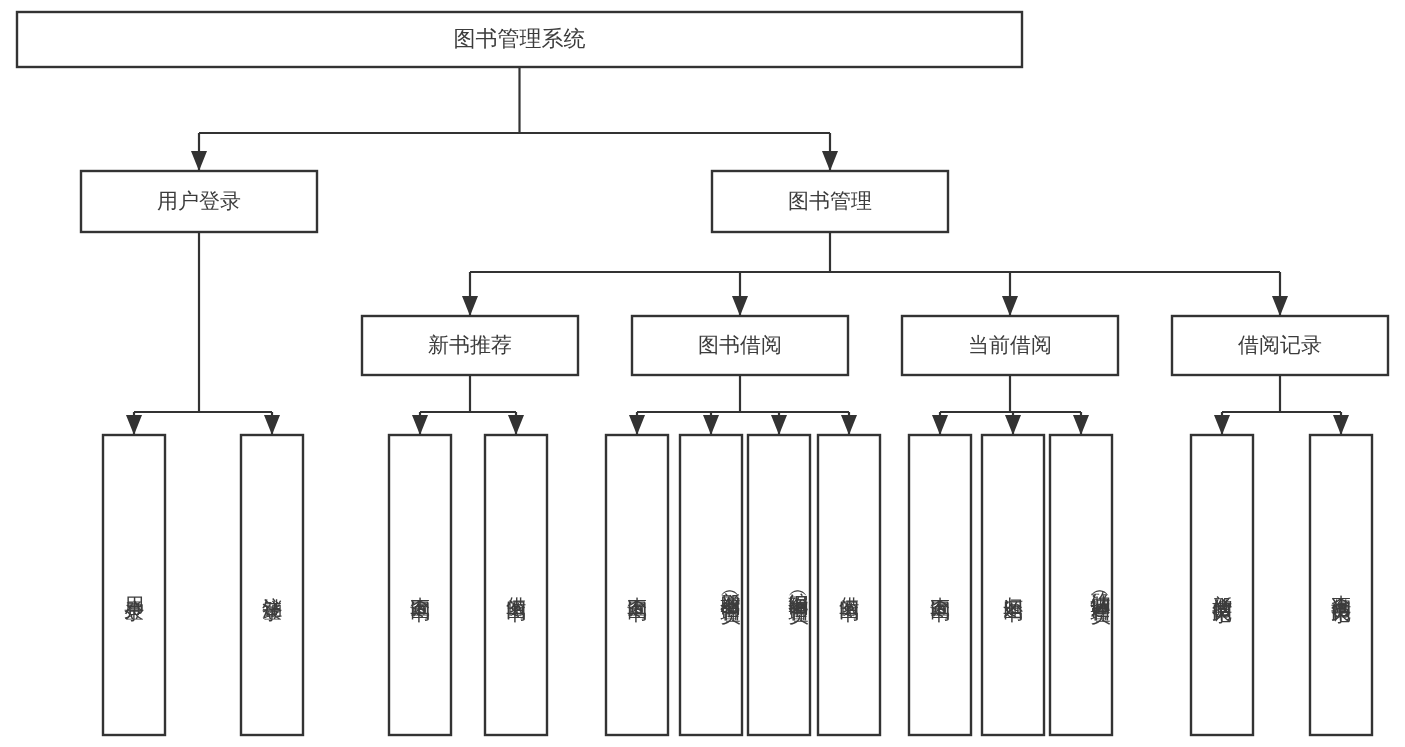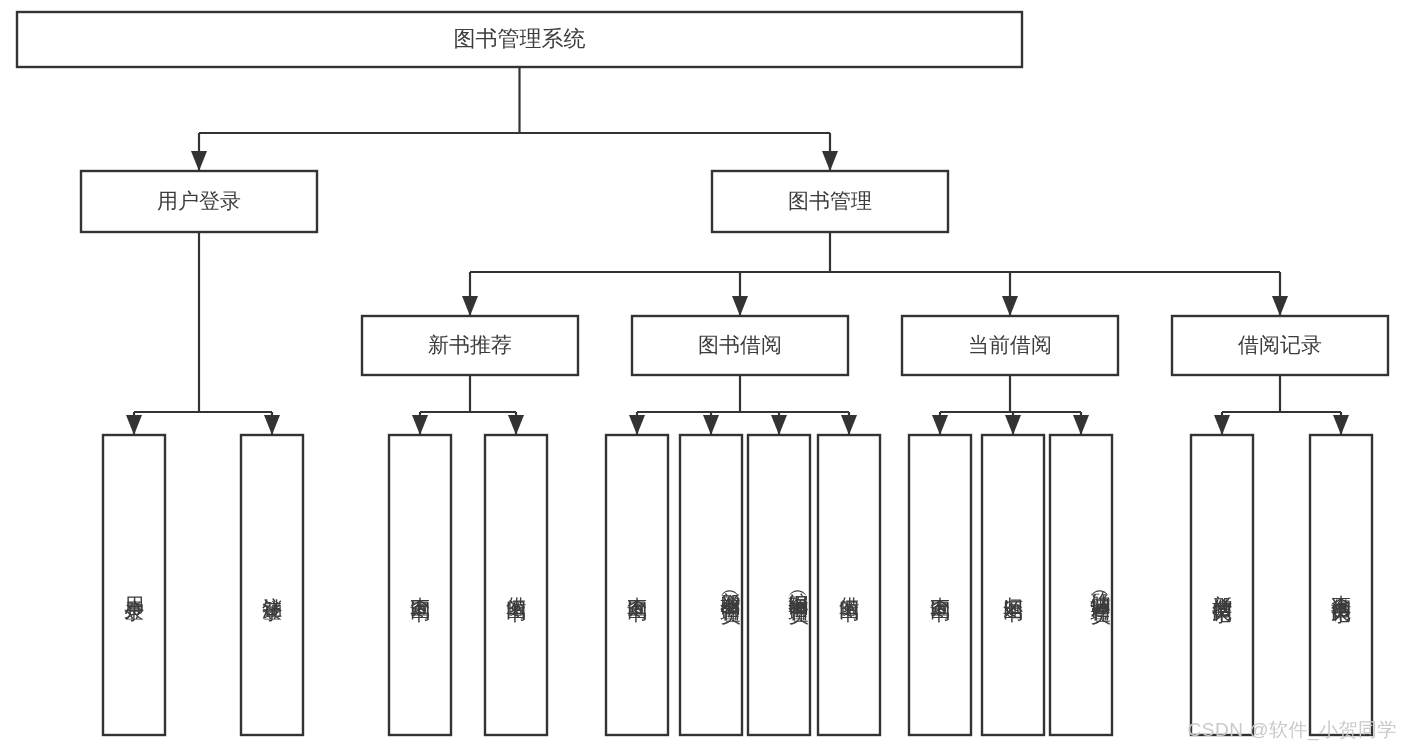--- a/index.html
+++ b/index.html
@@ -248,15 +248,14 @@
         <span>确认归还（管理员）</span>
       </div>
       <div class="leaf-label-wrap center-v" style="left: 1191px; top: 441px; width: 62px; height: 288px;">
         <span>新增借阅记录</span>
       </div>
       <div class="leaf-label-wrap center-v" style="left: 1310px; top: 441px; width: 62px; height: 288px;">
         <span>查询借阅记录</span>
       </div>
     </div>
 
-  <div class="watermark">CSDN @软件_小贺同学</div>
 
 </div>
 
 </body></html>

